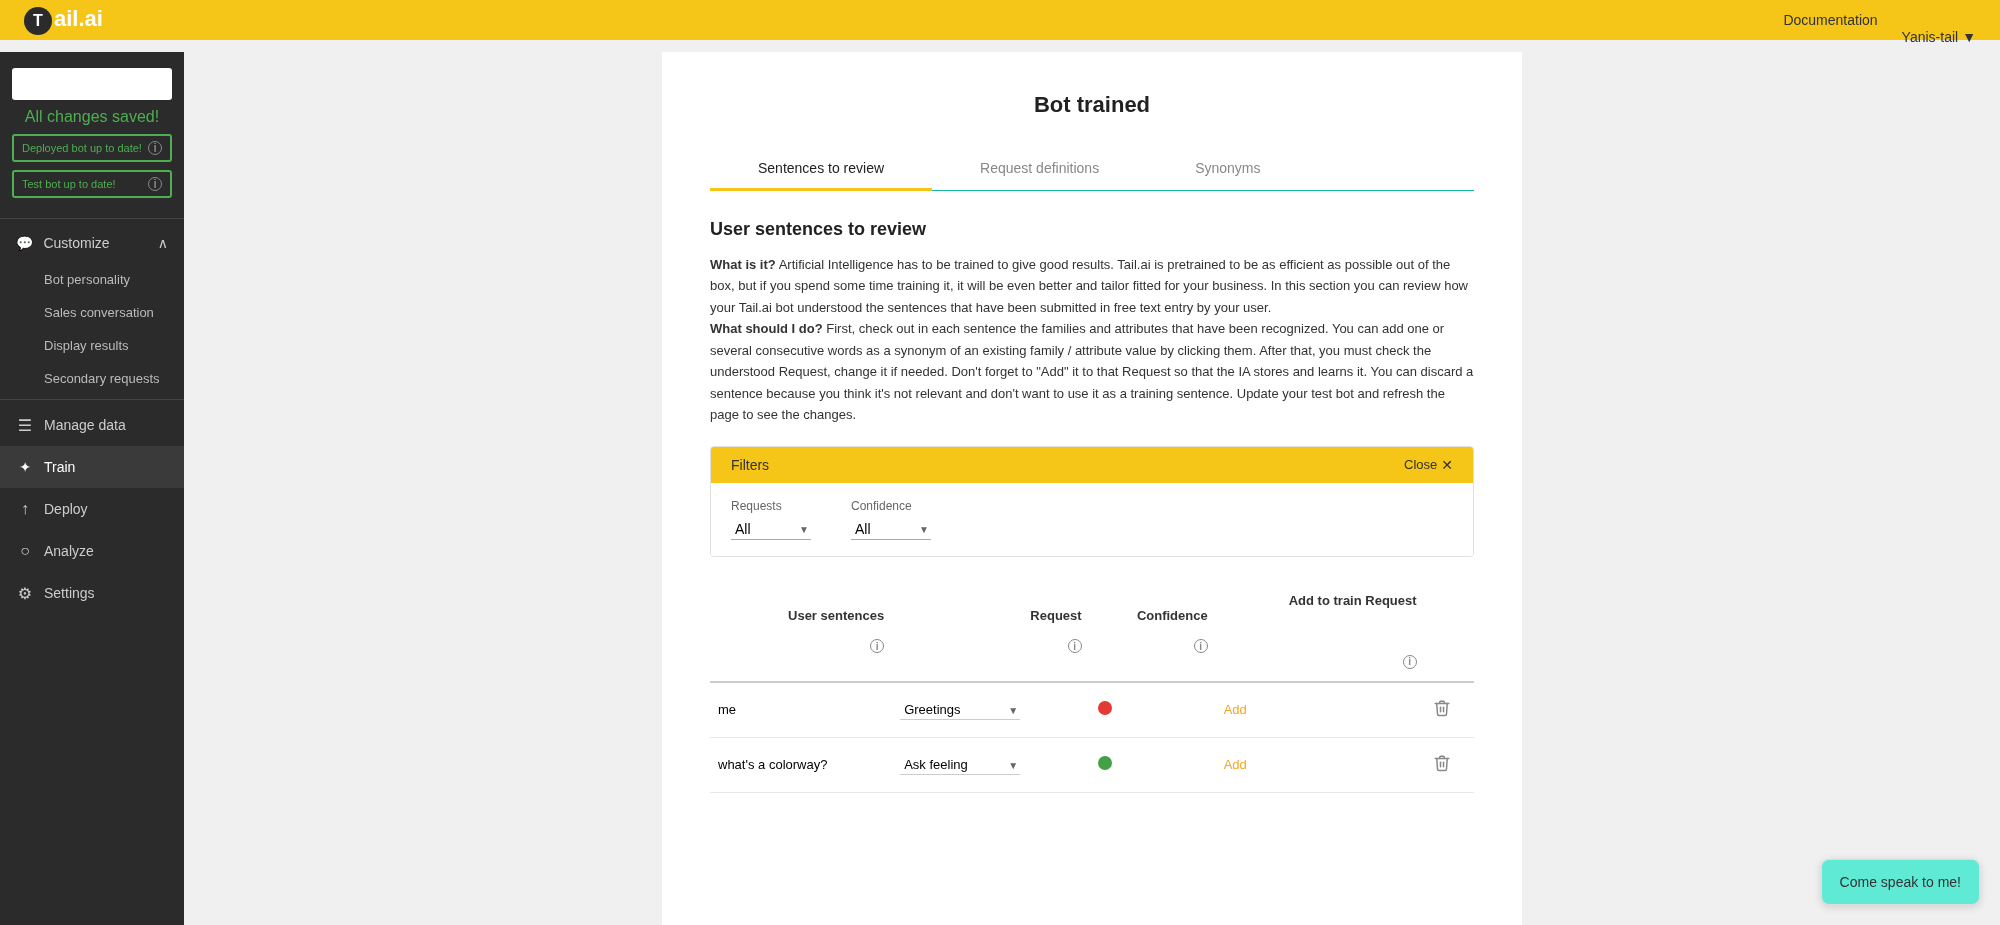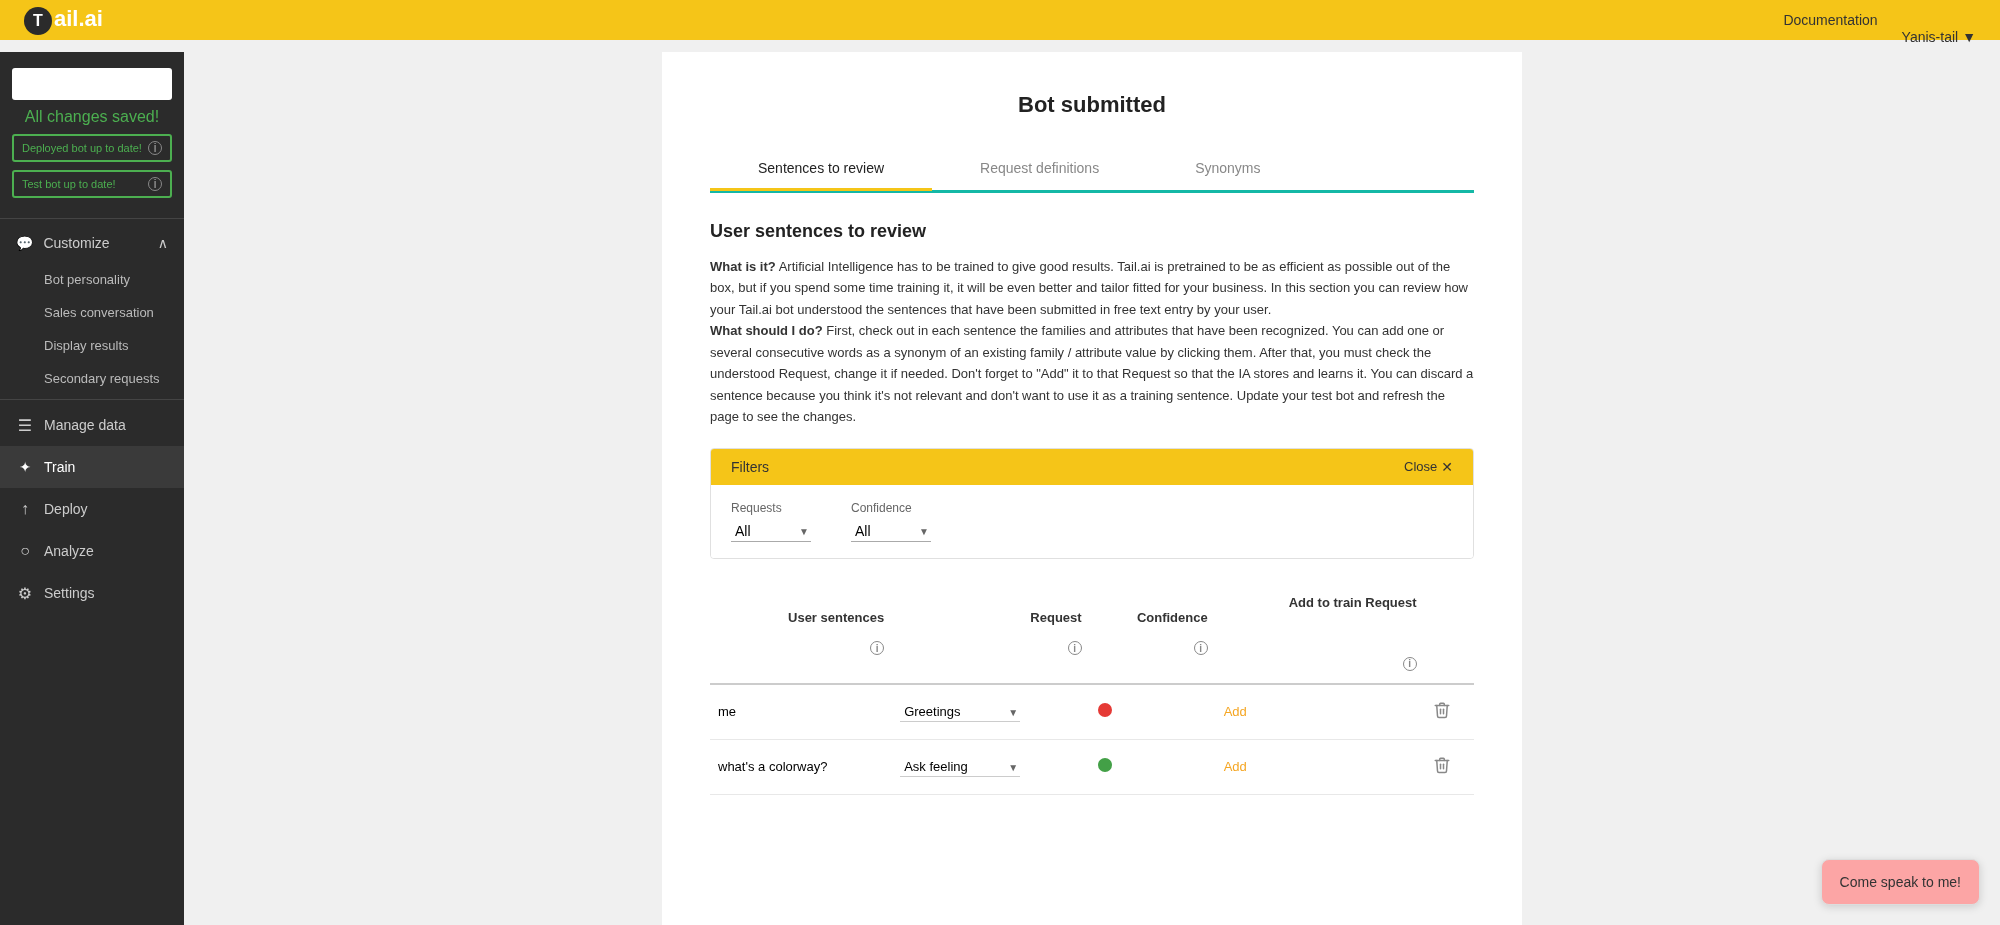--- a/index.html
+++ b/index.html
@@ -158,21 +158,21 @@
       text-align: center;
       font-size: 22px;
       font-weight: bold;
       margin-bottom: 30px;
       color: #222;
     }
 
     
     .tabs {
       display: flex;
-      border-bottom: 3px solid #14b8a6;
+      border-bottom: 1px solid #14b8a6;
       margin-bottom: 28px;
       gap: 0;
     }
     .tab {
       padding: 12px 48px;
       cursor: pointer;
       font-size: 14px;
       color: #888;
       border-bottom: 3px solid transparent;
       margin-bottom: -1px;
@@ -337,21 +337,21 @@
       appearance: none;
       -webkit-appearance: none;
       min-width: 120px;
     }
 
     
     .chat-bubble {
       position: fixed;
       bottom: 20px;
       right: 20px;
-      background: #fca5a5;
+      background: #5eead4;
       border: 1px solid #ddd;
       border-radius: 8px;
       padding: 14px 18px;
       font-size: 14px;
       color: #333;
       box-shadow: 0 2px 8px rgba(0,0,0,0.15);
       max-width: 180px;
     }
 
     
@@ -440,21 +440,21 @@
       <span>Analyze</span>
     </div>
     <div class="sidebar-nav-item">
       <span class="nav-icon">⚙</span>
       <span>Settings</span>
     </div>
   </div>
 
   <div class="main">
     <div class="content-panel">
-      <h1 class="page-title">Bot submitted</h1>
+      <h1 class="page-title">Bot trained</h1>
 
       <div class="tabs">
         <div class="tab active">Sentences to review</div>
         <div class="tab">Request definitions</div>
         <div class="tab">Synonyms</div>
       </div>
 
       <div class="section-title">User sentences to review</div>
 
       <div class="info-block">

